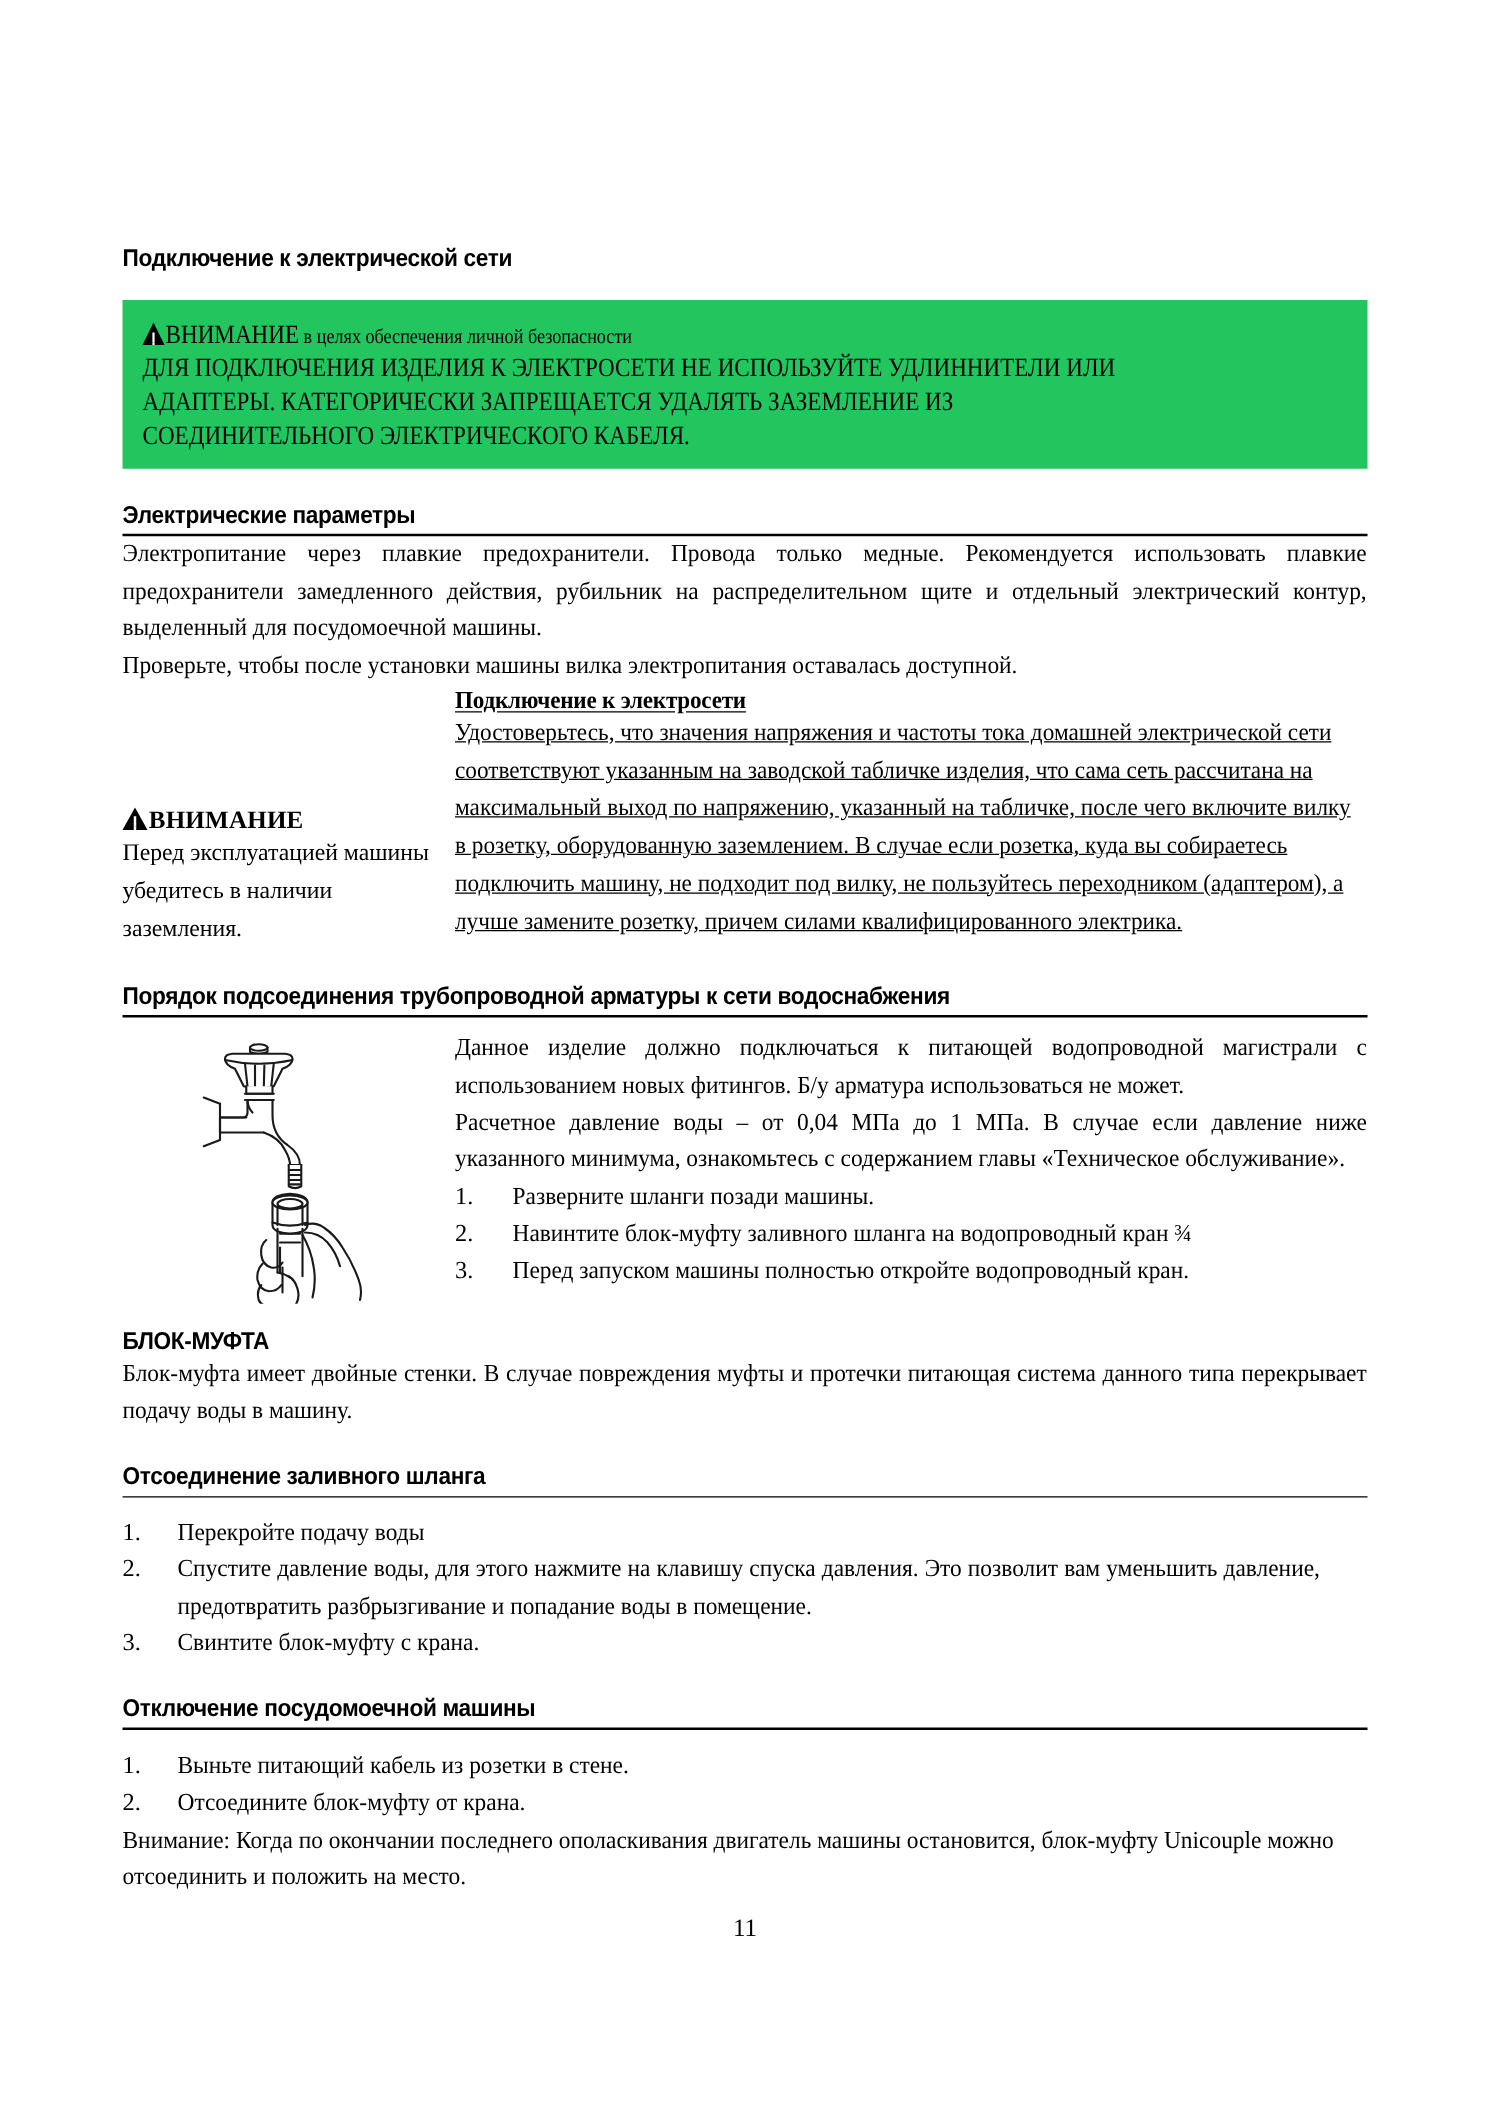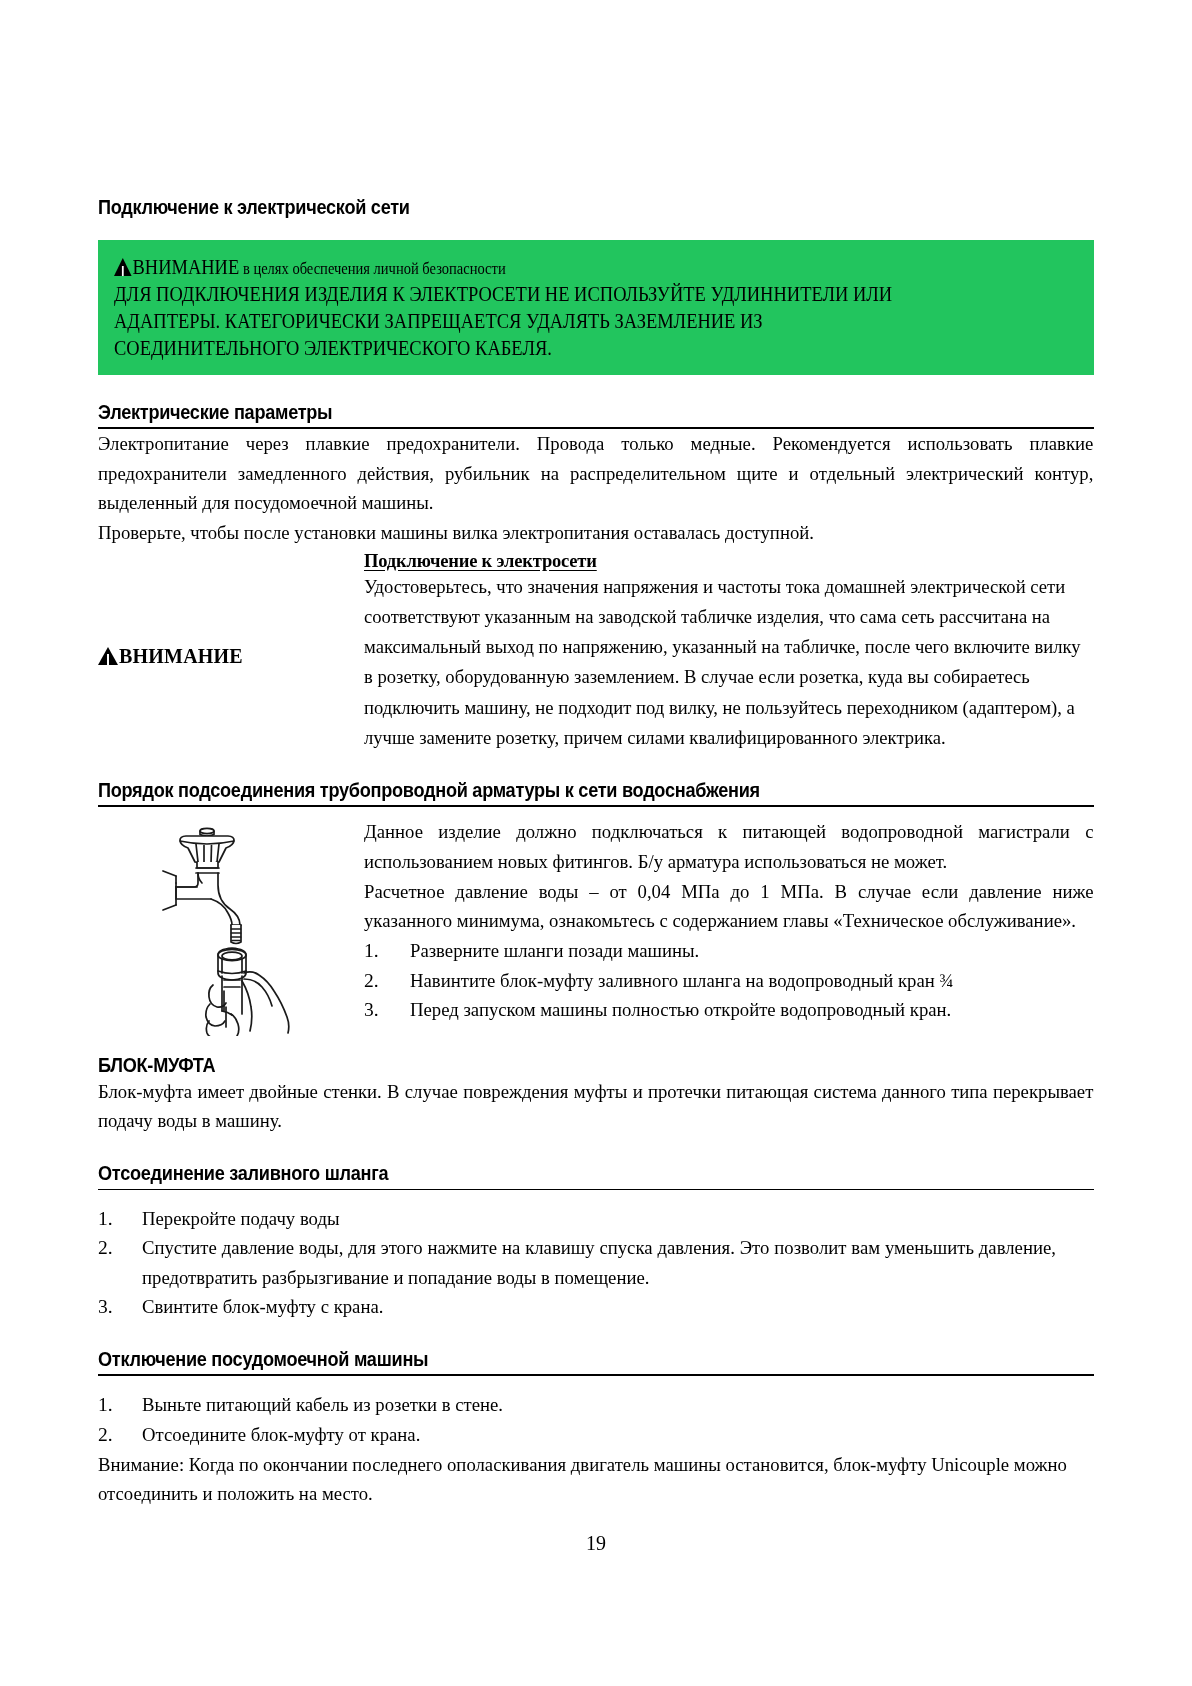--- a/index.html
+++ b/index.html
@@ -126,20 +126,21 @@
   }
   .col-left {
     width: 266px;
     flex: 0 0 266px;
     padding-top: 94px;
     box-sizing: border-box;
   }
   .col-right {
     flex: 1 1 auto;
     padding-left: 0;
+    text-decoration: underline;
   }
   .att-title {
     font-family: "Liberation Serif", "DejaVu Serif", serif;
     font-weight: bold;
     font-size: 20px;
     letter-spacing: 0.2px;
     line-height: 1.2;
   }
   .att-text {
     font-size: 19px;
@@ -248,20 +249,21 @@
     <p class="p">Электропитание через плавкие предохранители. Провода только медные. Рекомендуется использовать плавкие предохранители замедленного действия, рубильник на распределительном щите и отдельный электрический контур, выделенный для посудомоечной машины.</p>
     <p class="p left">Проверьте, чтобы после установки машины вилка электропитания оставалась доступной.</p>
 
     <div class="cols">
       <div class="col-left">
         <div class="att-title">
           <span class="tri">
             <span class="shape"></span><span class="bang"></span><span class="dot"></span>
           </span><span>ВНИМАНИЕ</span>
         </div>
+        <div class="att-text">Перед эксплуатацией машины убедитесь в наличии заземления.</div>
       </div>
 
       <div class="col-right">
         <div class="sub-head">Подключение к электросети</div>
         <div class="tight">Удостоверьтесь, что значения напряжения и частоты тока домашней электрической сети соответствуют указанным на заводской табличке изделия, что сама сеть рассчитана на максимальный выход по напряжению, указанный на табличке, после чего включите вилку в розетку, оборудованную заземлением. В случае если розетка, куда вы собираетесь подключить машину, не подходит под вилку, не пользуйтесь переходником (адаптером), а лучше замените розетку, причем силами квалифицированного электрика.</div>
       </div>
     </div>
 
     <div class="gap-m"></div>
 
@@ -398,14 +400,14 @@
       <li>
         <span class="n">2.</span>
         <span class="t">Отсоедините блок-муфту от крана.</span>
       </li>
     </ol>
 
     <p class="p left">Внимание: Когда по окончании последнего ополаскивания двигатель машины остановится, блок-муфту Unicouple можно отсоединить и положить на место.</p>
 
   </div>
 
-  <div class="page-num">19</div>
+  <div class="page-num">11</div>
 </div>
 
 </body></html>

